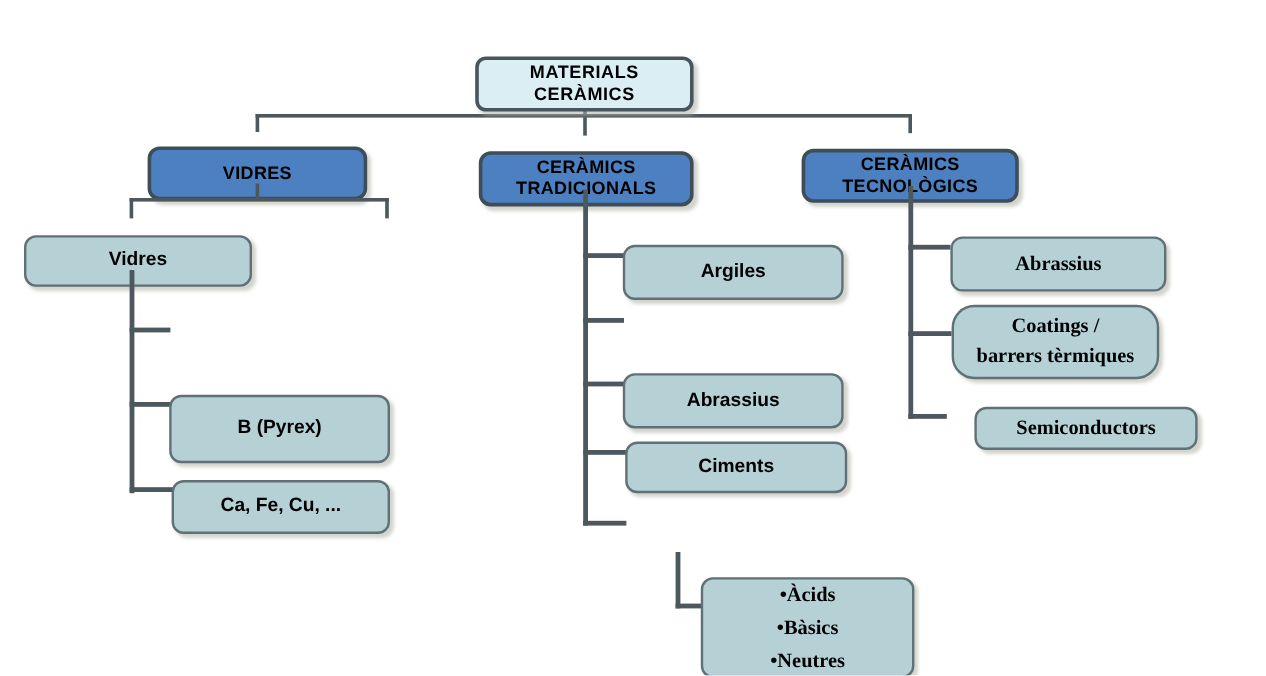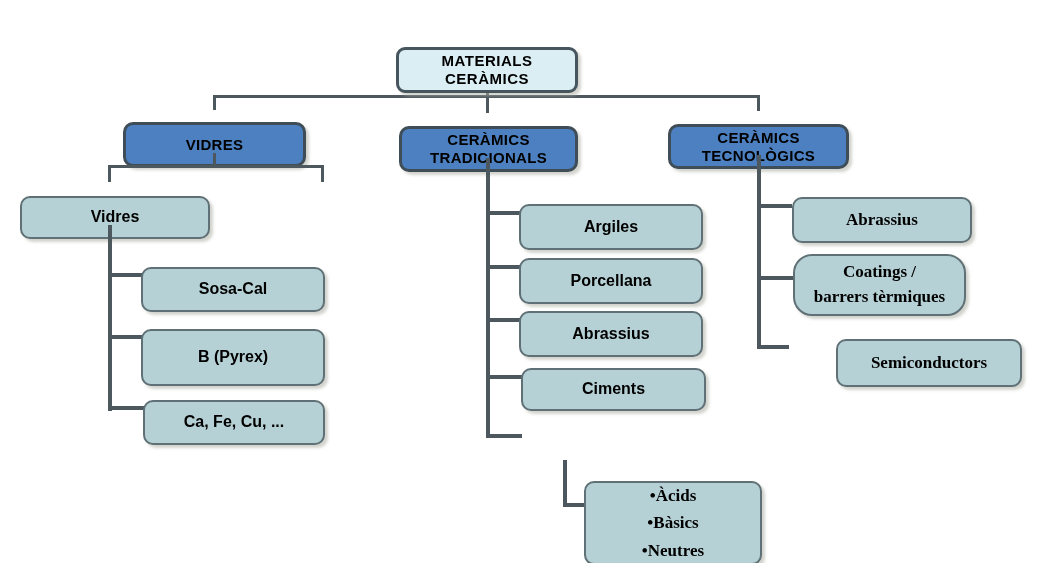--- a/index.html
+++ b/index.html
@@ -92,23 +92,20 @@
 
   <div class="box leaf" style="left:20px; top:182px; width:190px; height:43px;">
     <span class="lbl">Vidres</span>
   </div>
 
   <div class="line" style="left:108px; top:225px; width:4px; height:186px;"></div>
   <div class="line" style="left:108px; top:273px; width:34px; height:4px;"></div>
   <div class="line" style="left:108px; top:335px; width:34px; height:4px;"></div>
   <div class="line" style="left:108px; top:406px; width:37px; height:4px;"></div>
 
-  <div class="box leaf" style="left:141px; top:253px; width:184px; height:45px;">
-    <span class="lbl">Sosa-Cal</span>
-  </div>
   <div class="box leaf" style="left:141px; top:315px; width:184px; height:57px;">
     <span class="lbl">B (Pyrex)</span>
   </div>
   <div class="box leaf" style="left:143px; top:386px; width:182px; height:45px;">
     <span class="lbl">Ca, Fe, Cu, ...</span>
   </div>
 
   <div class="box branch-box" style="left:399px; top:112px; width:179px; height:46px;">
     <span class="lbl">CERÀMICS
 TRADICIONALS</span>
@@ -116,23 +113,20 @@
 
   <div class="line" style="left:486px; top:158px; width:4px; height:280px;"></div>
   <div class="line" style="left:486px; top:211px; width:34px; height:4px;"></div>
   <div class="line" style="left:486px; top:265px; width:34px; height:4px;"></div>
   <div class="line" style="left:486px; top:318px; width:34px; height:4px;"></div>
   <div class="line" style="left:486px; top:375px; width:36px; height:4px;"></div>
   <div class="line" style="left:486px; top:434px; width:36px; height:4px;"></div>
 
   <div class="box leaf" style="left:519px; top:190px; width:184px; height:46px;">
     <span class="lbl">Argiles</span>
-  </div>
-  <div class="box leaf" style="left:519px; top:244px; width:184px; height:46px;">
-    <span class="lbl">Porcellana</span>
   </div>
   <div class="box leaf" style="left:519px; top:297px; width:184px; height:46px;">
     <span class="lbl">Abrassius</span>
   </div>
   <div class="box leaf" style="left:521px; top:354px; width:185px; height:43px;">
     <span class="lbl">Ciments</span>
   </div>
 
   <div class="line" style="left:563px; top:460px; width:4px; height:47px;"></div>
   <div class="line" style="left:563px; top:503px; width:22px; height:4px;"></div>
@@ -153,17 +147,17 @@
   <div class="line" style="left:757px; top:276px; width:36px; height:4px;"></div>
   <div class="line" style="left:757px; top:345px; width:32px; height:4px;"></div>
 
   <div class="box leaf serif" style="left:792px; top:183px; width:180px; height:46px;">
     <span class="lbl">Abrassius</span>
   </div>
   <div class="box leaf serif" style="left:793px; top:240px; width:173px; height:62px;border-radius:19px;">
     <span class="lbl">Coatings /
 barrers tèrmiques</span>
   </div>
-  <div class="box leaf serif" style="left:836px; top:325px; width:186px; height:48px;">
+  <div class="box leaf serif" style="left:812px; top:325px; width:186px; height:36px;">
     <span class="lbl">Semiconductors</span>
   </div>
 
 </div>
 
 </body></html>

